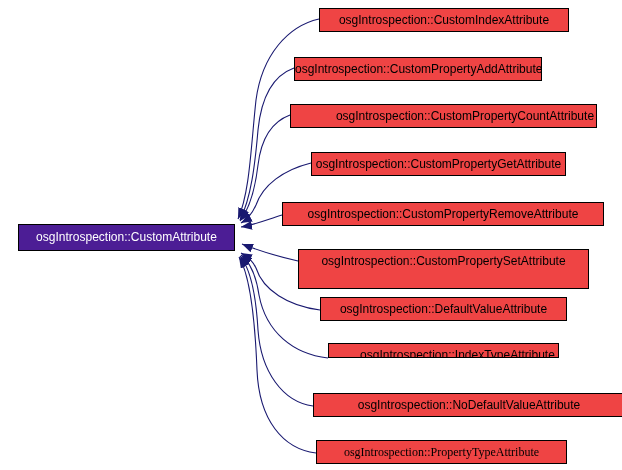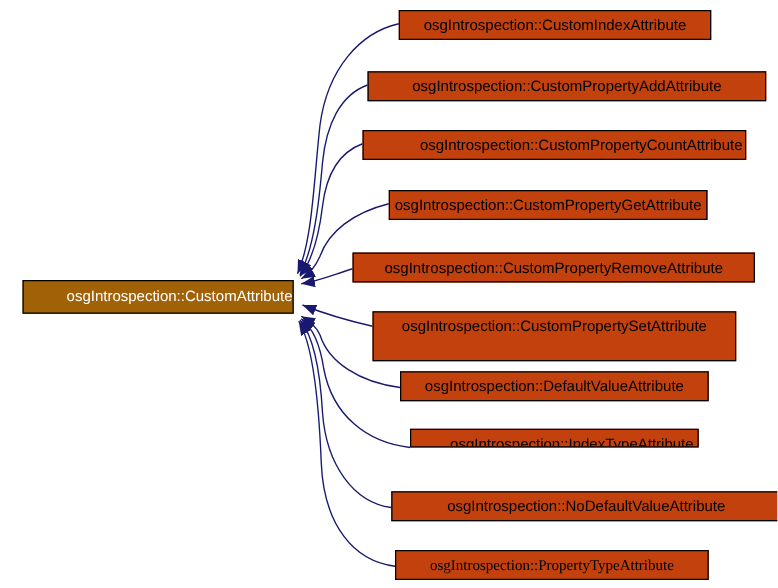--- a/index.html
+++ b/index.html
@@ -19,39 +19,38 @@
     position: absolute;
     left: 0;
     top: 0;
     width: 622px;
     height: 470px;
   }
   .node {
     position: absolute;
     box-sizing: border-box;
     border: 1px solid #000000;
-    background: #c2410c;
+    background: #ef4444;
     color: #000000;
     font-size: 12px;
     line-height: 22px;
     text-align: center;
     white-space: nowrap;
     overflow: hidden;
     cursor: pointer;
   }
   .node.base {
-    background: #a16207;
+    background: #4c1d95;
     color: #ffffff;
     cursor: default;
-    text-align: right;
   }
   
   .n-base { left: 18px;  top: 224px; width: 217px; height: 27px; line-height: 25px; }
   .n1  { left: 319px; top: 8px;   width: 250px; height: 24px; }
-  .n2  { left: 294px; top: 57px;  width: 319px; height: 24px; }
+  .n2  { left: 294px; top: 57px;  width: 248px; height: 24px; }
   .n3  { left: 290px; top: 104px; width: 307px; height: 24px; padding-left: 43px; }
   .n4  { left: 311px; top: 152px; width: 255px; height: 24px; }
   .n5  { left: 282px; top: 202px; width: 322px; height: 24px; }
   .n6  { left: 298px; top: 249px; width: 291px; height: 40px; }
   .n7  { left: 320px; top: 297px; width: 247px; height: 24px; }
   .n8  { left: 328px; top: 343px; width: 231px; height: 15px; padding-left: 28px; }
   .n9  { left: 313px; top: 393px; width: 312px; height: 24px; }
   .n10 { left: 316px; top: 440px; width: 251px; height: 24px; font-family: Liberation Serif, serif; }
 </style>
 </head>

